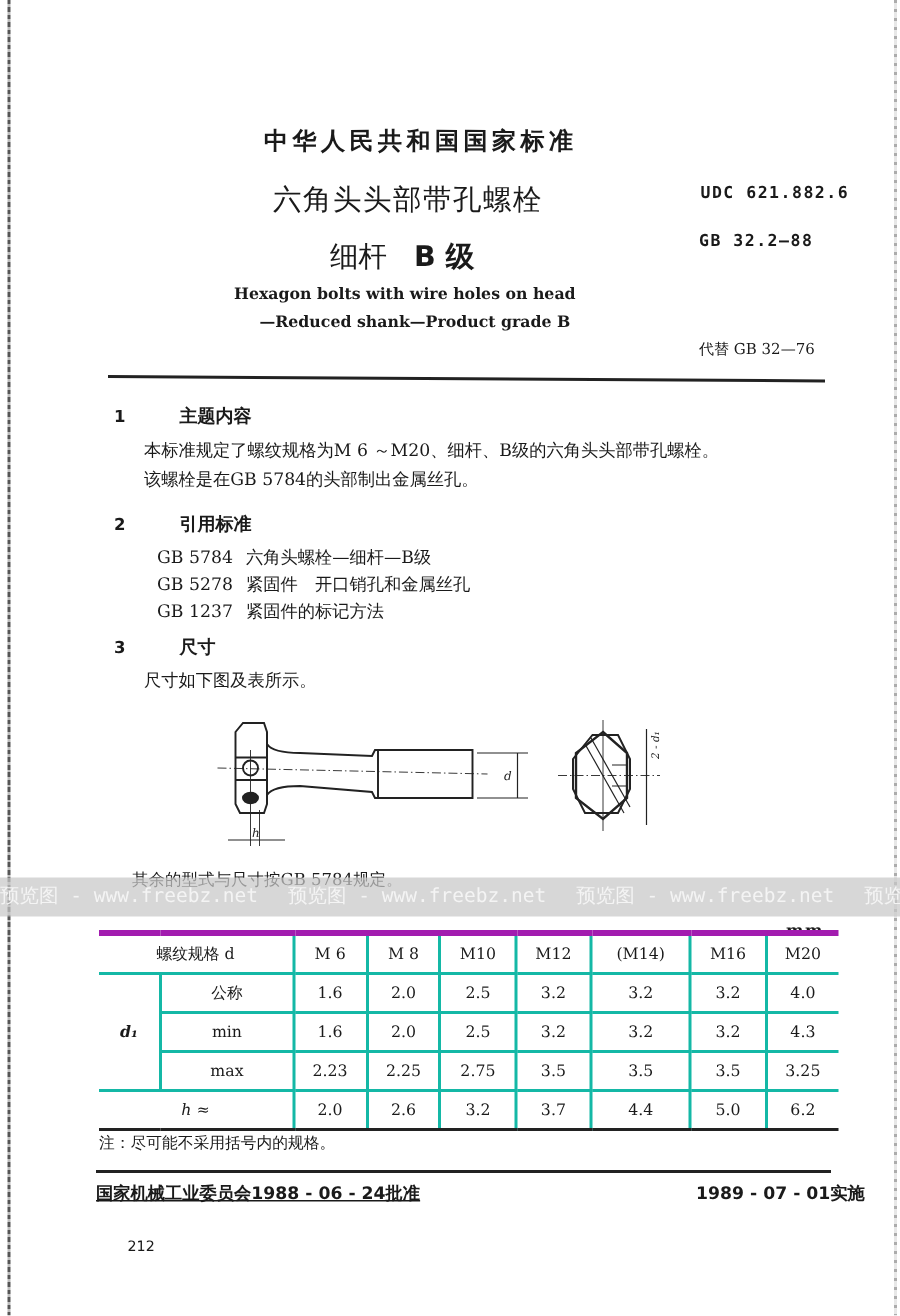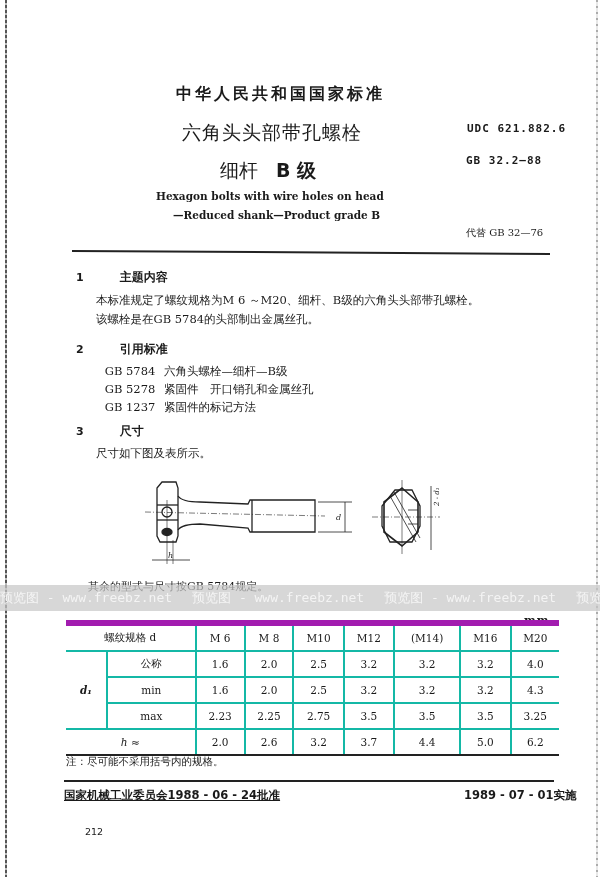--- a/index.html
+++ b/index.html
@@ -27,21 +27,21 @@
   .sec-num { font-size: 11px; font-weight: bold; font-family: "DejaVu Sans", sans-serif; }
   .sec-title { font-size: 12px; font-weight: bold; font-family: Liberation Serif, serif; margin-left: 36px; }
   .body-txt { font-size: 11.5px; }
   .ref-code { display: inline-block; width: 68px; font-size: 11.5px; text-align: center; }
   .watermark { position: absolute; left: 0; top: 585px; width: 600px; height: 26px; background: rgba(200,200,200,.72);
     color: #f4f4f4; font-family: "DejaVu Sans Mono", monospace; font-size: 13px; line-height: 26px; white-space: nowrap; overflow: hidden; }
   .watermark span { margin-right: 20px; }
   .unit { left: 524px; top: 614px; font-size: 11px; font-weight: bold; letter-spacing: 1px; }
   table.dims { position: absolute; left: 66px; top: 620px; width: 493px; border-collapse: collapse; font-size: 10.5px; }
   table.dims td { border: 2px solid #14b8a6; text-align: center; height: 24px; padding: 0; }
-  table.dims tr:first-child td { border-top: 6px solid #a21caf; }
+  table.dims tr:first-child td { border-top: 4px solid #a21caf; }
   table.dims tr:last-child td { border-bottom: 2px solid #222; }
   table.dims td:first-child { border-left: none; }
   table.dims td:last-child { border-right: none; }
   table.dims tr.h-row td { border-top: 2px solid #222; }
   .note { left: 66px; top: 755px; font-size: 10.5px; }
   .approve { left: 64px; top: 788px; font-size: 11.5px; font-weight: bold; font-family: "DejaVu Sans", sans-serif; text-decoration: underline; }
   .effective { left: 464px; top: 788px; font-size: 11.5px; font-weight: bold; font-family: "DejaVu Sans", sans-serif; }
   .pageno { left: 85px; top: 826px; font-size: 9.5px; font-family: "DejaVu Sans", sans-serif; }
   svg.drawing { position: absolute; left: 140px; top: 462px; }
 </style>

